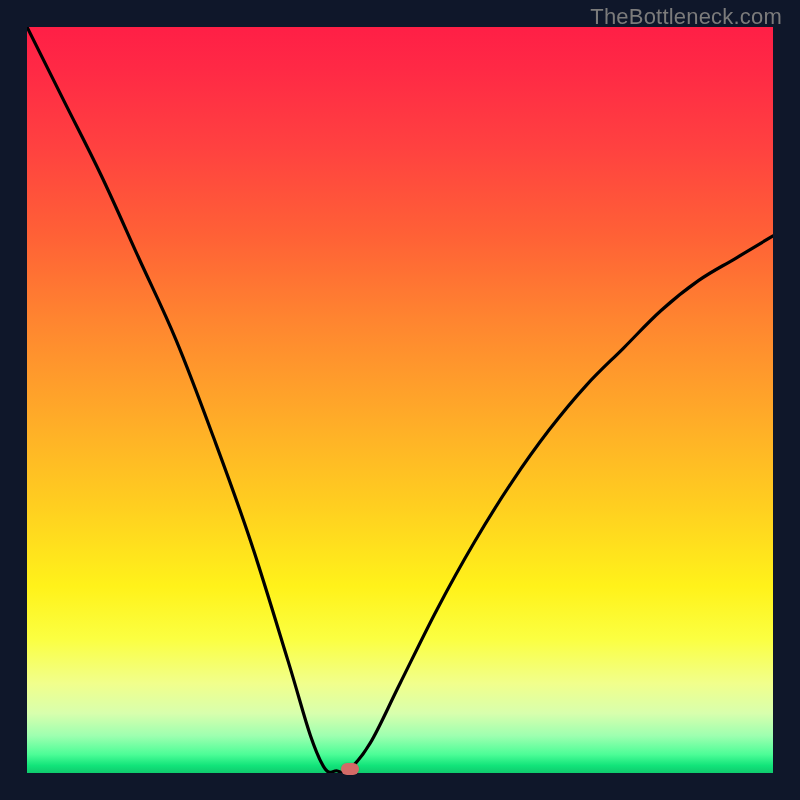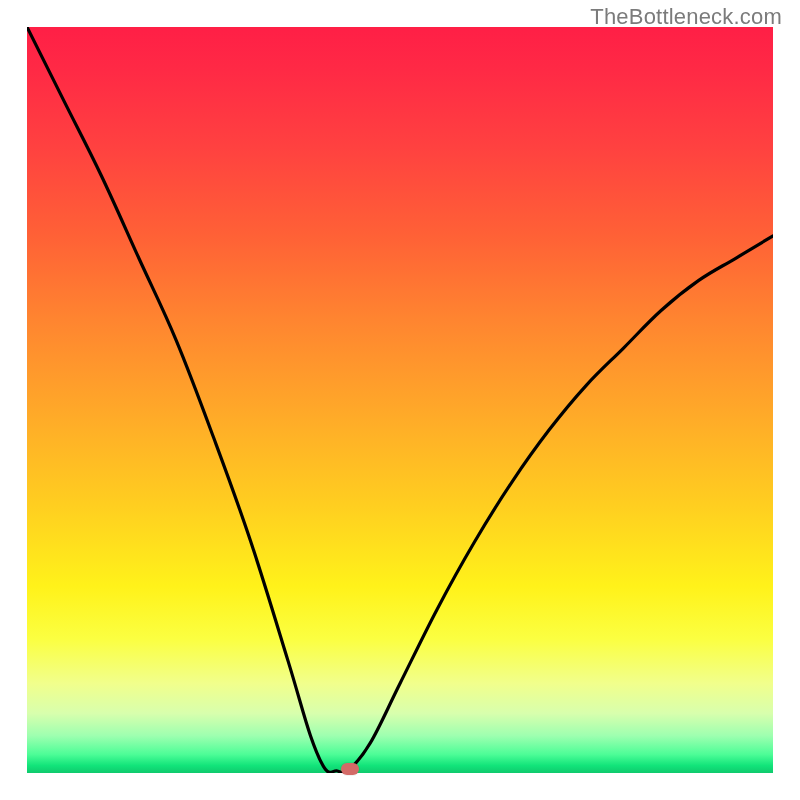--- a/index.html
+++ b/index.html
@@ -9,21 +9,21 @@
     height: 800px;
     background: #000;
     overflow: hidden;
   }
   .frame {
     position: absolute;
     top: 0;
     left: 0;
     width: 800px;
     height: 800px;
-    background: #ffffff;
+    background: #0f172a;
     text-decoration: underline;
   }
   .watermark {
     position: absolute;
     top: 4px;
     right: 18px;
     font-family: Arial, Helvetica, sans-serif;
     font-size: 22px;
     font-weight: 500;
     color: #7b7b7b;

